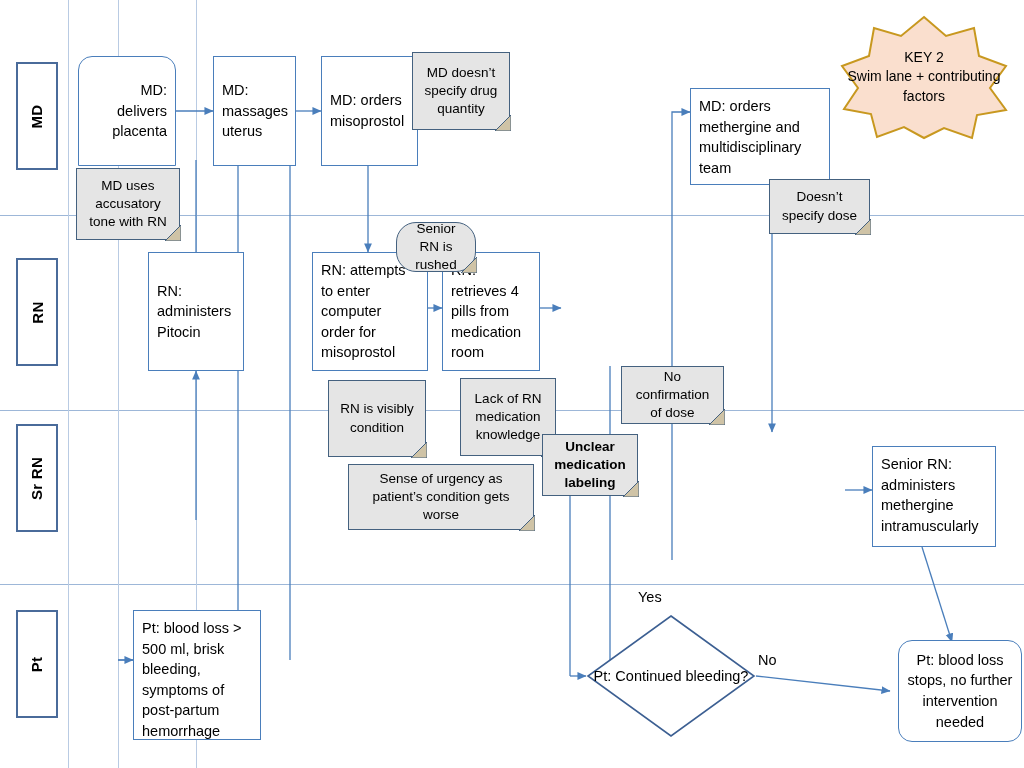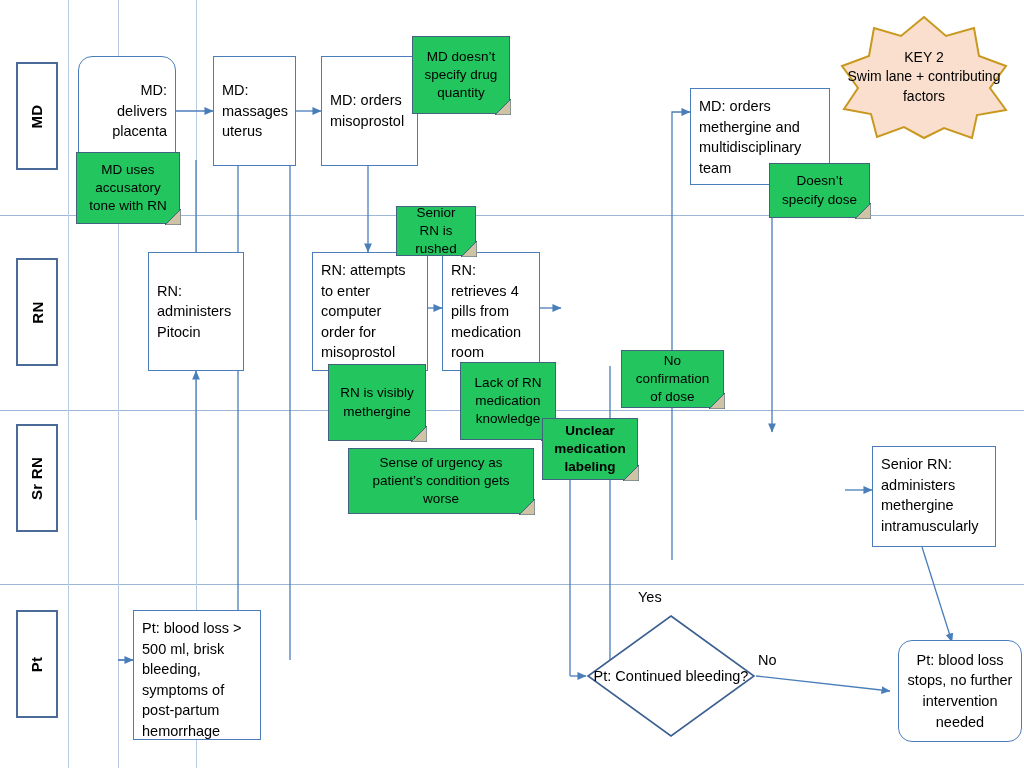--- a/index.html
+++ b/index.html
@@ -36,24 +36,24 @@
 
   
   .diamond{position:absolute;}
   .diamond svg{position:absolute;left:0;top:0;}
   .diamond .dtxt{position:absolute;left:0;top:0;width:100%;height:100%;
         display:flex;align-items:center;justify-content:center;
         text-align:center;font-size:14.5px;line-height:1.42;}
 
   
   .note{position:absolute;box-sizing:border-box;
-        background:#22c55e;border:1.5px solid #44617f;
+        background:#e5e5e5;border:1.5px solid #44617f;
         font-size:13.5px;line-height:1.35;text-align:center;
         display:flex;align-items:center;justify-content:center;
-        padding:4px 10px;}
+        padding:4px 10px;margin-top:16px;}
   .note .fold{position:absolute;right:-1.5px;bottom:-1.5px;
         width:16px;height:16px;}
 
   
   .star{position:absolute;}
   .star .stxt{position:absolute;left:0;top:0;width:100%;height:100%;
         display:flex;align-items:center;justify-content:flex-end;
         text-align:center;font-size:14px;line-height:1.36;}
 
   
@@ -201,29 +201,29 @@
     </svg>
   </div>
 
   <div class="note" style="left:769px;top:163px;width:101px;height:55px;">
     <span>Doesn’t specify dose</span>
     <svg class="fold" viewBox="0 0 16 16">
       <path d="M16,0 L16,16 L0,16 Z" fill="#cfc3a6" stroke="#44617f" stroke-width="1"></path>
     </svg>
   </div>
 
-  <div class="note" style="left:396px;top:206px;width:80px;height:50px;">
+  <div class="note" style="left:396px;top:206px;width:80px;height:50px;border-radius:20px;">
     <span>Senior RN is rushed</span>
     <svg class="fold" viewBox="0 0 16 16">
       <path d="M16,0 L16,16 L0,16 Z" fill="#cfc3a6" stroke="#44617f" stroke-width="1"></path>
     </svg>
   </div>
 
   <div class="note" style="left:328px;top:364px;width:98px;height:77px;">
-    <span>RN is visibly methergine</span>
+    <span>RN is visibly condition</span>
     <svg class="fold" viewBox="0 0 16 16">
       <path d="M16,0 L16,16 L0,16 Z" fill="#cfc3a6" stroke="#44617f" stroke-width="1"></path>
     </svg>
   </div>
 
   <div class="note" style="left:460px;top:362px;width:96px;height:78px;">
     <span>Lack of RN medication knowledge</span>
     <svg class="fold" viewBox="0 0 16 16">
       <path d="M16,0 L16,16 L0,16 Z" fill="#cfc3a6" stroke="#44617f" stroke-width="1"></path>
     </svg>

